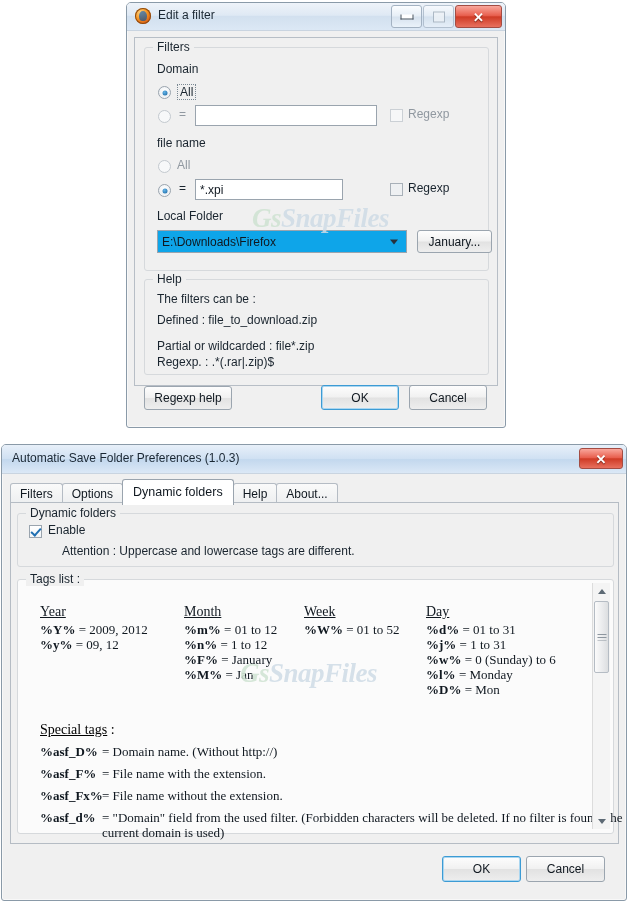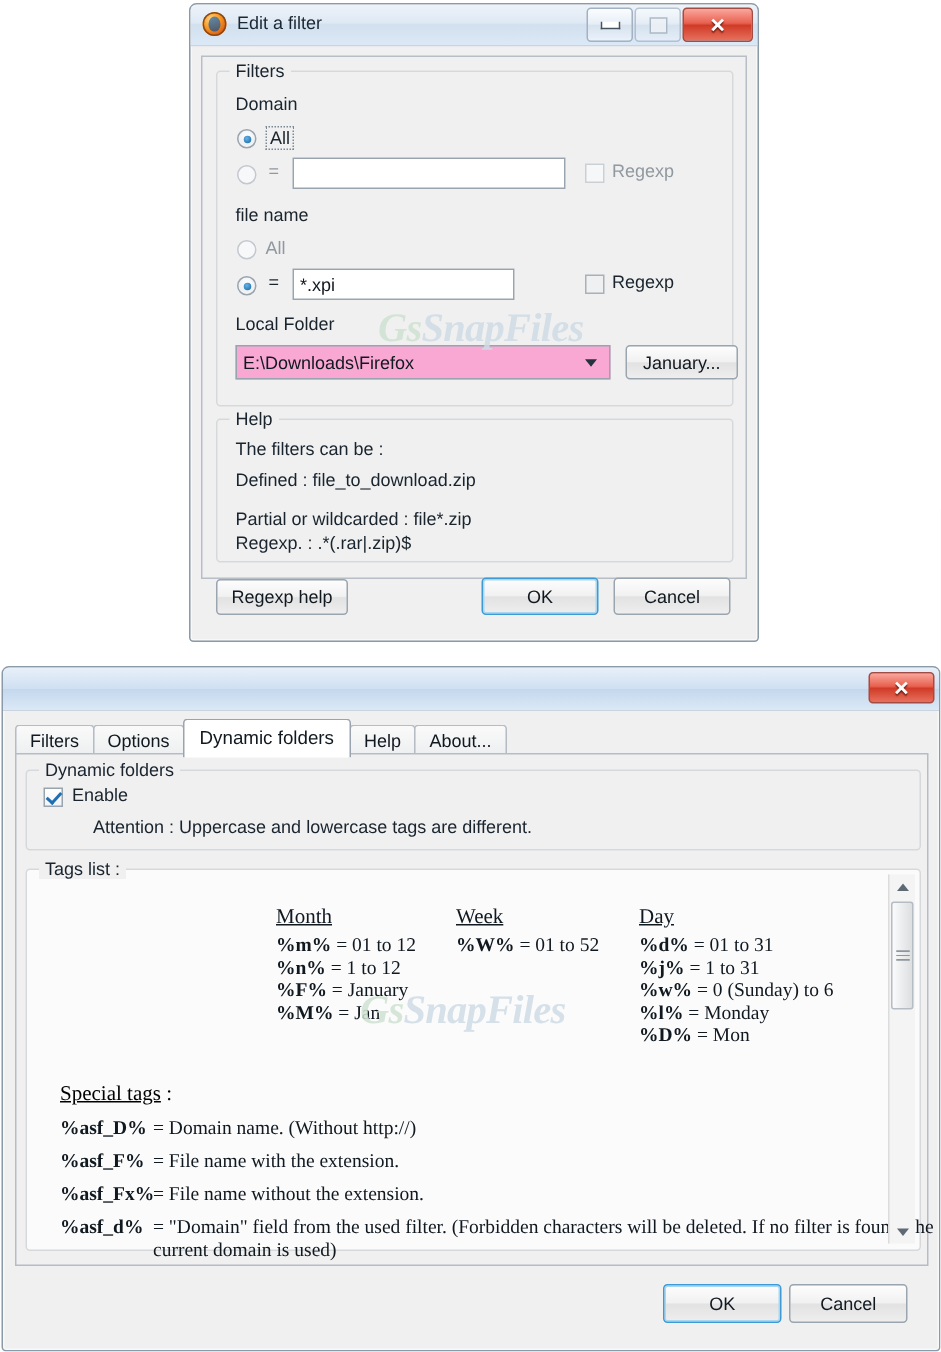--- a/index.html
+++ b/index.html
@@ -136,21 +136,21 @@
     border: 1px solid #9aa4ae;
     box-sizing: border-box;
     font-size: 12px;
     color: #101820;
     padding: 2px 4px;
     display: flex; align-items: center;
     overflow: hidden;
   }
   .combo {
     position: absolute;
-    background: #f9a8d4;
+    background: #0ea5e9;
     border: 1px solid #9aa4ae;
     box-sizing: border-box;
     font-size: 12px; color: #101820;
     display: flex; align-items: center;
     padding-left: 4px;
   }
   .combo .arrow {
     position: absolute; right: 8px; top: 50%;
     transform: translateY(-50%);
     width: 0; height: 0;
@@ -344,20 +344,21 @@
     <div class="btn" style="left:282px; top:382px; width:78px; height:25px;">Cancel</div>
 
     <div class="wmark" style="left:125px; top:200px; font-size:27px;">
       <span class="g">Gs</span><span>SnapFiles</span>
     </div>
   </div>
 
   <div class="win" style="left:1px; top:444px; width:624px; height:455px;">
 
     <div class="titlebar" style="background:linear-gradient(to bottom,#e8f0f9 0%,#cfe0f2 50%,#c3d8ee 52%,#dbe8f6 100%); height:28px;">
+      <div class="ttl" style="top:6px;">Automatic Save Folder Preferences (1.0.3)</div>
       <div class="wbtns" style="top:3px;">
         <div class="wbtn close small">
             <span class="gl">✕</span>
           </div>
       </div>
     </div>
 
     <div class="tabstrip" style="left:8px; top:34px;">
       <div class="tab"><span>Filters</span></div>
       <div class="tab"><span>Options</span></div>
@@ -371,20 +372,25 @@
       <div class="groupbox" style="left:6px; top:10px; width:595px; height:52px;">
         <div class="glabel">Dynamic folders</div>
         <div class="cbox checked" style="left:11px; top:11px;"></div>
         <div class="lbl" style="left:30px; top:9px;">Enable</div>
         <div class="lbl" style="left:30px; top:30px;margin-left:14px;">Attention : Uppercase and lowercase tags are different.</div>
       </div>
 
       <div class="groupbox" style="left:6px; top:76px; width:595px; height:253px; background:#fbfbfb;">
         <div class="glabel" style="background:#f0f0f0;">Tags list :</div>
 
+        <div class="tagcol" style="left:22px; top:24px;">
+          <div class="taghead">Year</div>
+          <div class="tagrow"><b>%Y%</b> <span>= 2009, 2012</span></div>
+          <div class="tagrow"><b>%y%</b> <span>= 09, 12</span></div>
+        </div>
 
         <div class="tagcol" style="left:166px; top:24px;">
           <div class="taghead">Month</div>
           <div class="tagrow"><b>%m%</b> <span>= 01 to 12</span></div>
           <div class="tagrow"><b>%n%</b> <span>= 1 to 12</span></div>
           <div class="tagrow"><b>%F%</b> <span>= January</span></div>
           <div class="tagrow"><b>%M%</b> <span>= Jan</span></div>
         </div>
 
         <div class="tagcol" style="left:286px; top:24px;">

